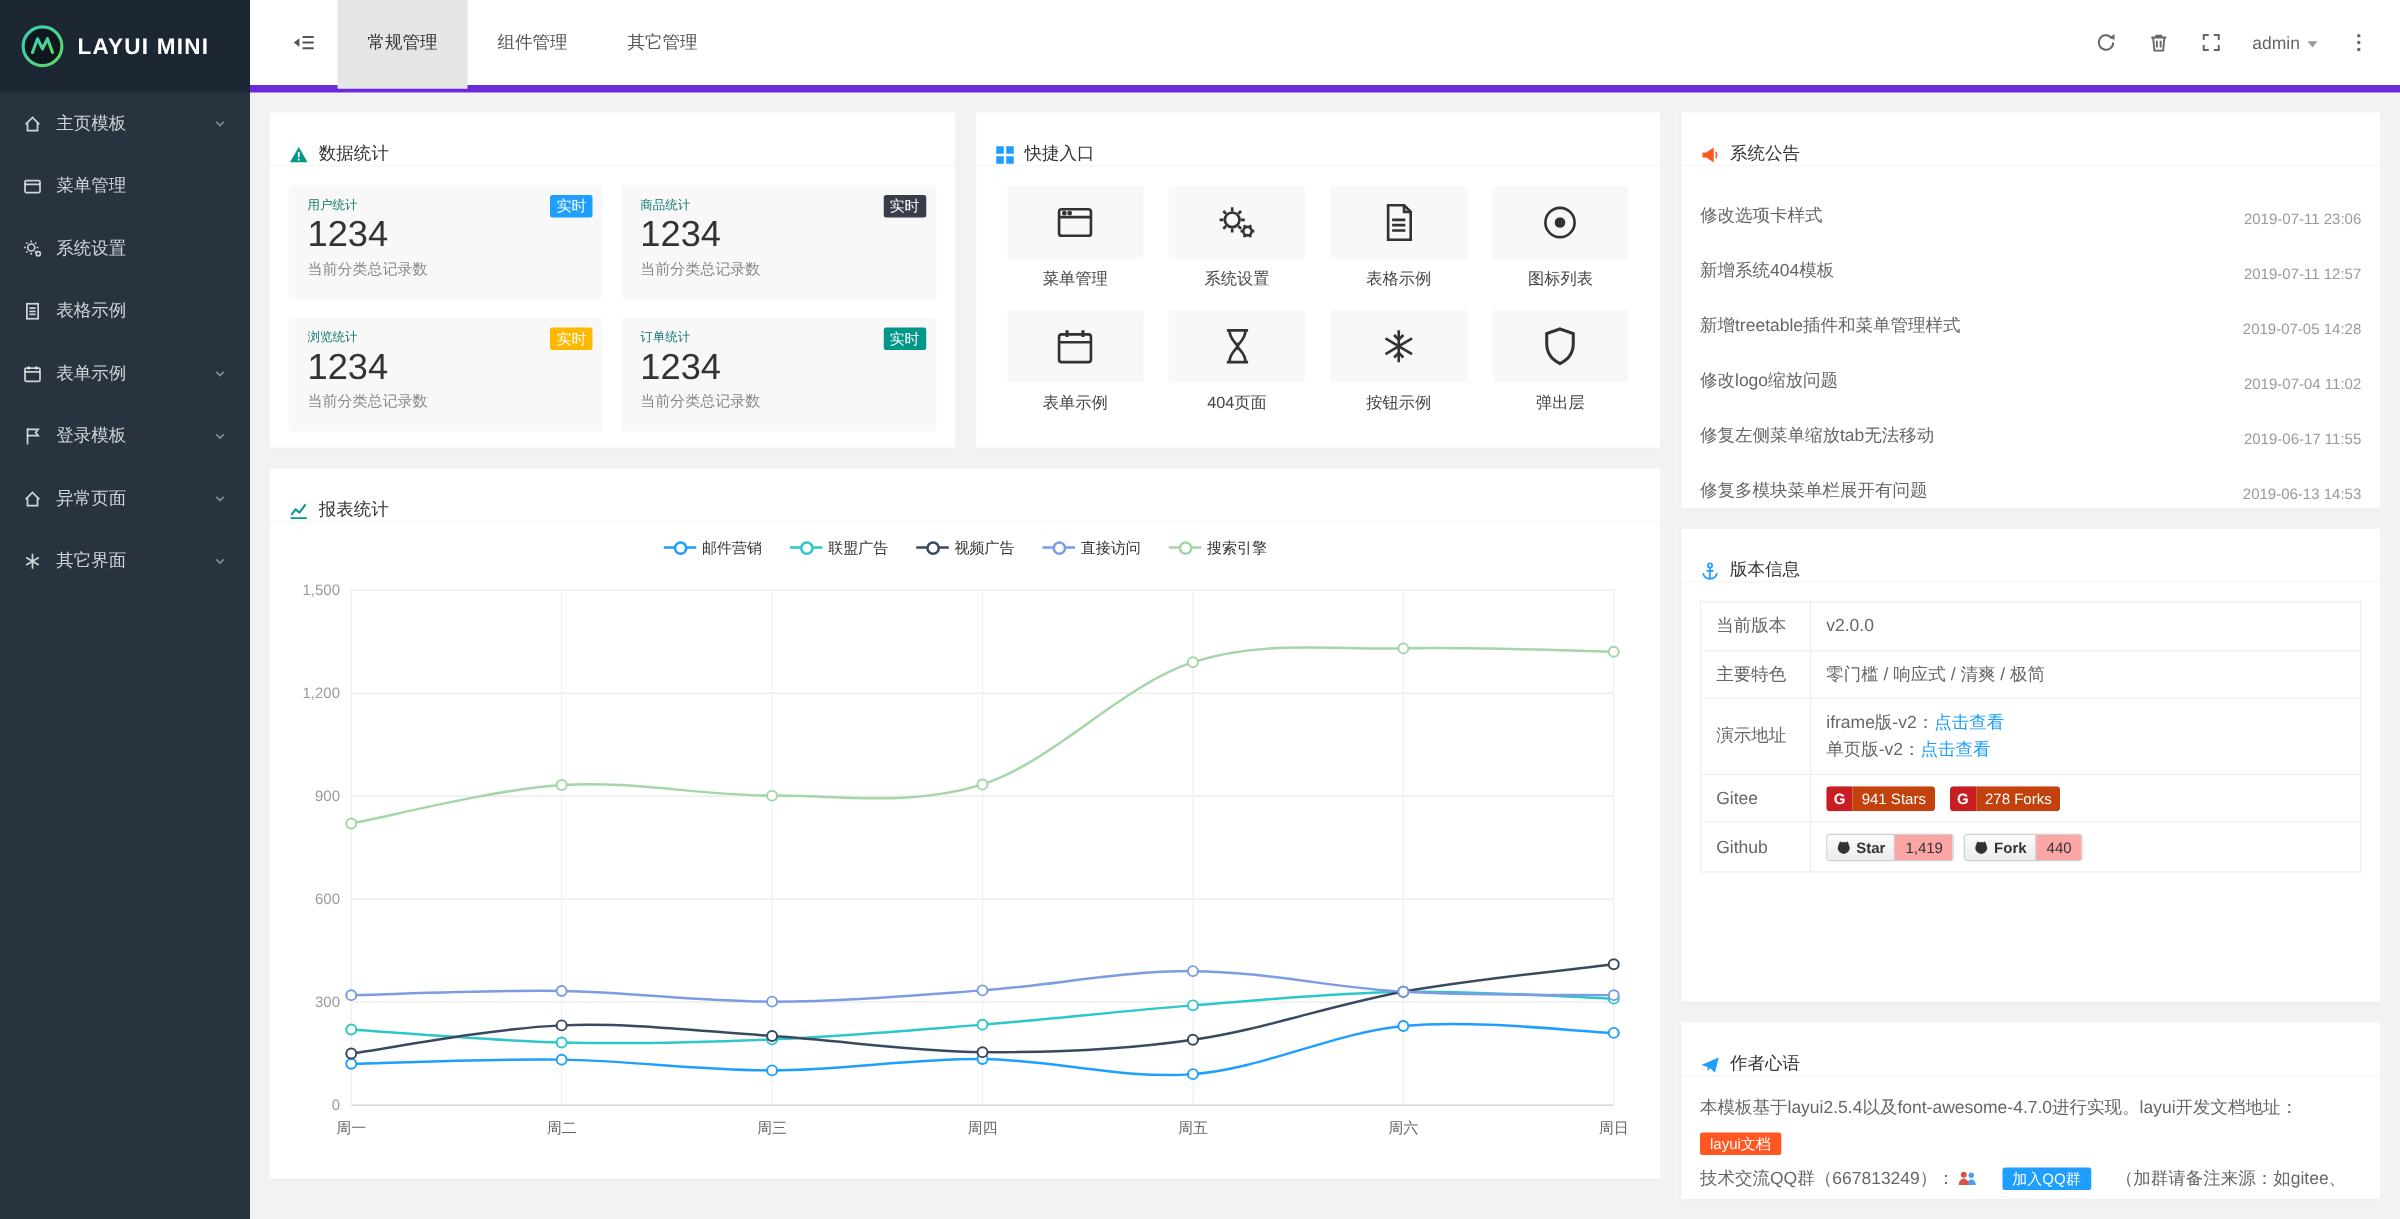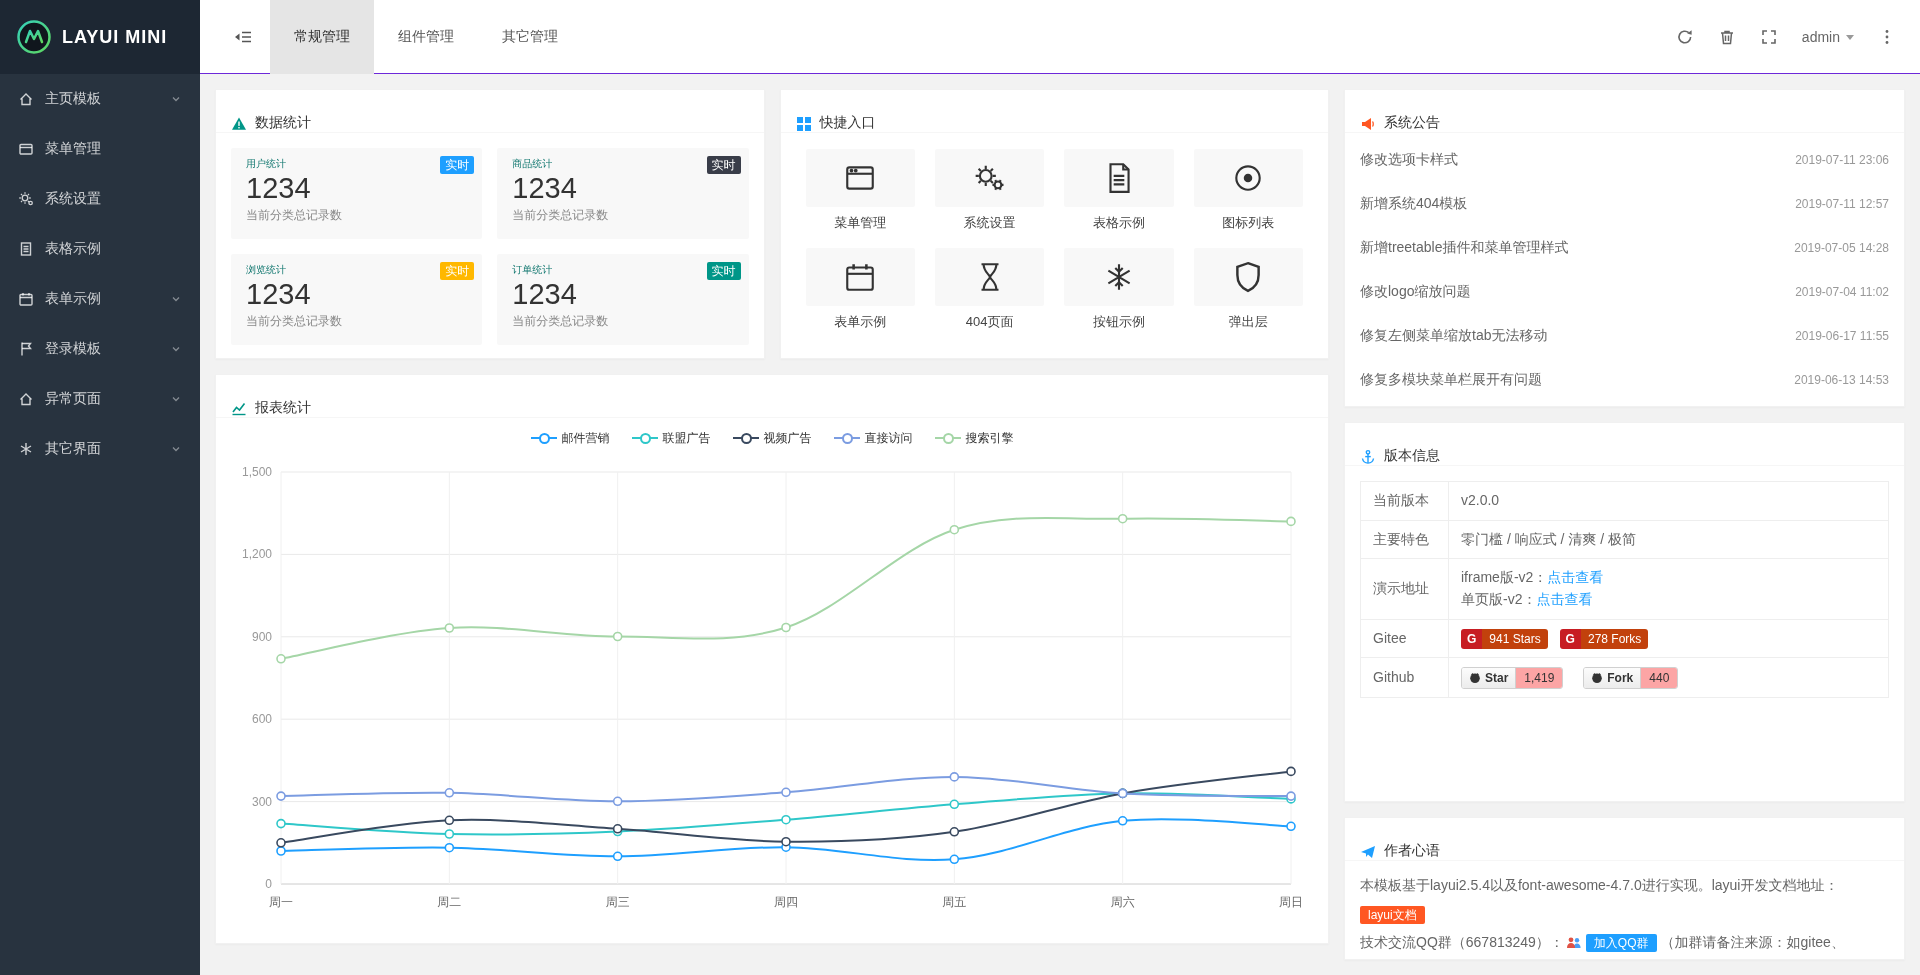--- a/index.html
+++ b/index.html
@@ -6,21 +6,21 @@
   html,body{width:1920px;height:975px;overflow:hidden;font-family:"Liberation Sans","DejaVu Sans",sans-serif;background:#f2f2f2}
   a{text-decoration:none}
   
   .sidebar{position:fixed;left:0;top:0;bottom:0;width:200px;background:#28333f;z-index:10}
   .logo{height:74px;background:#1d2733;display:flex;align-items:center;gap:10px;padding-left:16px}
   .logo-text{color:#fff;font-size:18px;font-weight:bold;letter-spacing:1px}
   .menu-item{height:50px;display:flex;align-items:center;padding:0 18px;color:rgba(255,255,255,.78);font-size:14px;cursor:pointer}
   .mi-icon{width:16px;height:16px;margin-right:11px;display:inline-flex}
   .mi-chev{margin-left:auto;opacity:.55;display:inline-flex}
   
-  .header{position:fixed;left:200px;right:0;top:0;height:74px;background:#fff;display:flex;align-items:center;border-bottom:1px solid #6d28d9;z-index:9}
+  .header{position:fixed;left:200px;right:0;top:0;height:74px;background:#fff;display:flex;align-items:center;border-bottom:6px solid #6d28d9;z-index:9}
   .collapse-btn{padding:0 18px;margin-left:16px;height:74px;display:flex;align-items:center;cursor:pointer}
   .tabs{display:flex;height:74px}
   .tab{padding:0 24px;display:flex;align-items:center;font-size:14px;color:#555;cursor:pointer}
   .tab.active{background:#e5e5e5;color:#333}
   .header-right{margin-left:auto;display:flex;align-items:center;gap:24px;padding-right:24px}
   .hicon{display:inline-flex;cursor:pointer}
   .user{display:flex;align-items:center;gap:6px;font-size:14px;color:#666;cursor:pointer}
   .caret{width:0;height:0;border-left:4px solid transparent;border-right:4px solid transparent;border-top:5px solid #999;margin-top:2px}
   
   .main{position:absolute;left:200px;top:74px;right:0;bottom:0;padding:15px;display:flex;gap:15px;overflow:hidden}
@@ -46,42 +46,42 @@
   .card-chart{height:570px}
   .chart-legend{height:40px;display:flex;align-items:center;justify-content:center;gap:22px;font-size:12px;color:#333}
   .lg-item{display:inline-flex;align-items:center;gap:5px;cursor:pointer}
   .lg-marker{position:relative;width:26px;height:10px;display:inline-block}
   .lg-marker::before{content:"";position:absolute;left:0;right:0;top:4px;height:2px;background:currentColor}
   .lg-marker::after{content:"";position:absolute;left:8px;top:0;width:7px;height:7px;border:2px solid currentColor;border-radius:50%;background:#fff}
   .chart-wrap{padding:0 15px}
   
   .card-notice{height:318px}
   .notice-body{padding:5px 15px}
-  .notice-row{height:44px;display:flex;align-items:center;justify-content:space-between}
+  .notice-row{height:44px;display:flex;align-items:flex-end;justify-content:space-between}
   .notice-text{font-size:14px;color:#666}
   .notice-date{font-size:12px;color:#999}
   
   .card-version{height:380px}
   .version-body{padding:15px}
   .vtable{width:100%;border-collapse:collapse;font-size:14px;color:#666}
   .vtable td{border:1px solid #eee;padding:8px 12px;vertical-align:middle;line-height:1.55}
   .vlabel{width:88px}
   .link{color:#1e9fff;cursor:pointer}
   .bluesep{color:#1e9fff}
   .gt-badge{display:inline-flex;border-radius:3px;overflow:hidden;font-size:12px;cursor:pointer;vertical-align:middle;margin-right:8px;line-height:16px}
   .gt-left{background:#c71d23;color:#fff;padding:2px 6px;font-weight:bold}
   .gt-right{background:#c2410c;color:#fff;padding:2px 7px}
-  .gh-badge{display:inline-flex;border:1px solid #d0d0d0;border-radius:3px;overflow:hidden;font-size:12px;color:#333;cursor:pointer;vertical-align:middle;margin-right:16px;line-height:16px}
+  .gh-badge{display:inline-flex;border:1px solid #d0d0d0;border-radius:3px;overflow:hidden;font-size:12px;color:#333;cursor:pointer;vertical-align:middle;margin-right:4px;line-height:16px}
   .gh-left{background:linear-gradient(#fcfcfc,#ececec);padding:2px 7px;display:inline-flex;align-items:center;gap:4px;border-right:1px solid #d0d0d0;font-weight:bold}
   .gh-right{background:#fca5a5;padding:2px 8px;font-weight:normal}
   
   .card-author{flex:1;min-height:0;overflow:hidden}
   .author-body{padding:10px 15px;font-size:14px;color:#666;line-height:2.05}
   .doc-badge{background:#ff5722;color:#fff;font-size:12px;padding:2px 8px;border-radius:2px;cursor:pointer}
-  .qq-badge{background:#1e9fff;color:#fff;font-size:12px;padding:2px 8px;border-radius:2px;cursor:pointer;margin:0 4px}
+  .qq-badge{background:#1e9fff;color:#fff;font-size:12px;padding:2px 8px;border-radius:2px;cursor:pointer;margin:0 20px}
   .qq-icon{display:inline-block;vertical-align:-2px;margin-left:2px}
 </style>
 </head>
 <body>
 
 <div class="sidebar">
   <div class="logo">
     <svg width="36" height="36" viewBox="0 0 36 36">
       <defs>
           <linearGradient id="lgrad" x1="0" y1="0" x2="1" y2="1">

